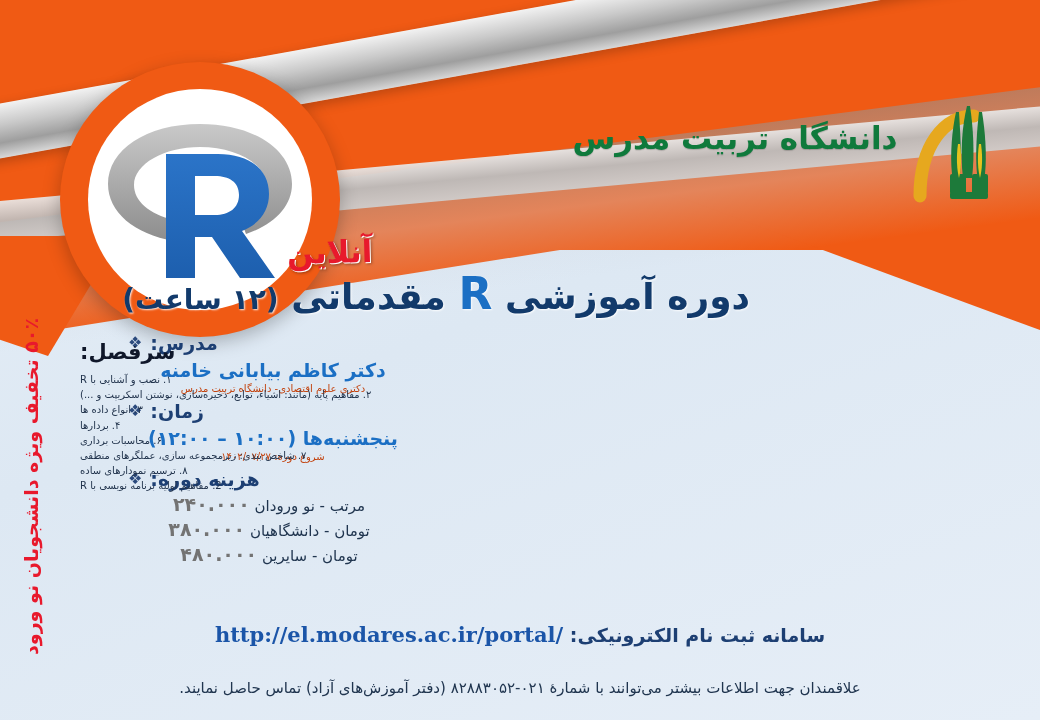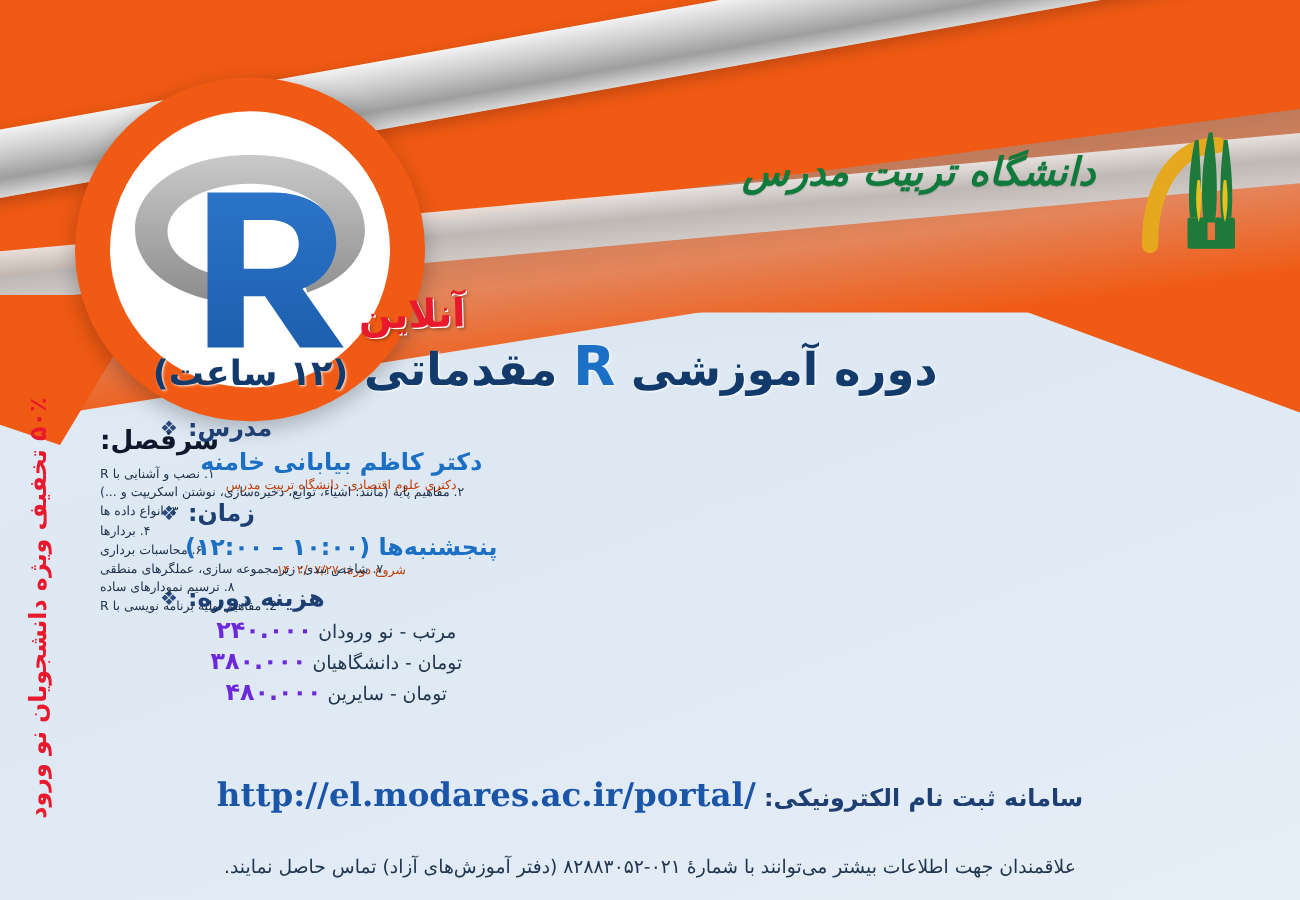--- a/index.html
+++ b/index.html
@@ -133,21 +133,20 @@
   }
   .uni-name {
     position: absolute;
     right: 140px;
     top: 120px;
     width: 330px;
     text-align: center;
     color: #0f7a3c;
     font-size: 31px;
     font-weight: bold;
-    font-style: italic;
     letter-spacing: 1px;
     text-shadow: 0 1px 1px rgba(0,0,0,0.18);
     direction: rtl;
   }
   .uni-sub {
     position: absolute;
     right: 150px;
     top: 186px;
     width: 310px;
     text-align: center;
@@ -230,21 +229,21 @@
     margin-top: 2px;
     padding-left: 22px;
   }
   .price-line {
     color: #20354f;
     font-size: 15px;
     margin-top: 3px;
     padding-left: 14px;
   }
   .price-num {
-    color: #6d28d9;
+    color: #737373;
     font-size: 19px;
     font-weight: bold;
   }
 
   
   .syl-col {
     position: absolute;
     right: 100px;
     left: 80px;
     top: 340px;
@@ -305,21 +304,21 @@
     direction: rtl;
   }
   .reg-line {
     color: #1d3f73;
     font-size: 19px;
     font-weight: bold;
   }
   .reg-url {
     color: #1b55a8;
     font-family: "DejaVu Serif", "Liberation Serif", serif;
-    font-size: 26px;
+    font-size: 21px;
     font-weight: bold;
     direction: ltr;
     display: inline-block;
   }
   .contact-line {
     margin-top: 32px;
     color: #20354f;
     font-size: 15px;
   }
 </style>

